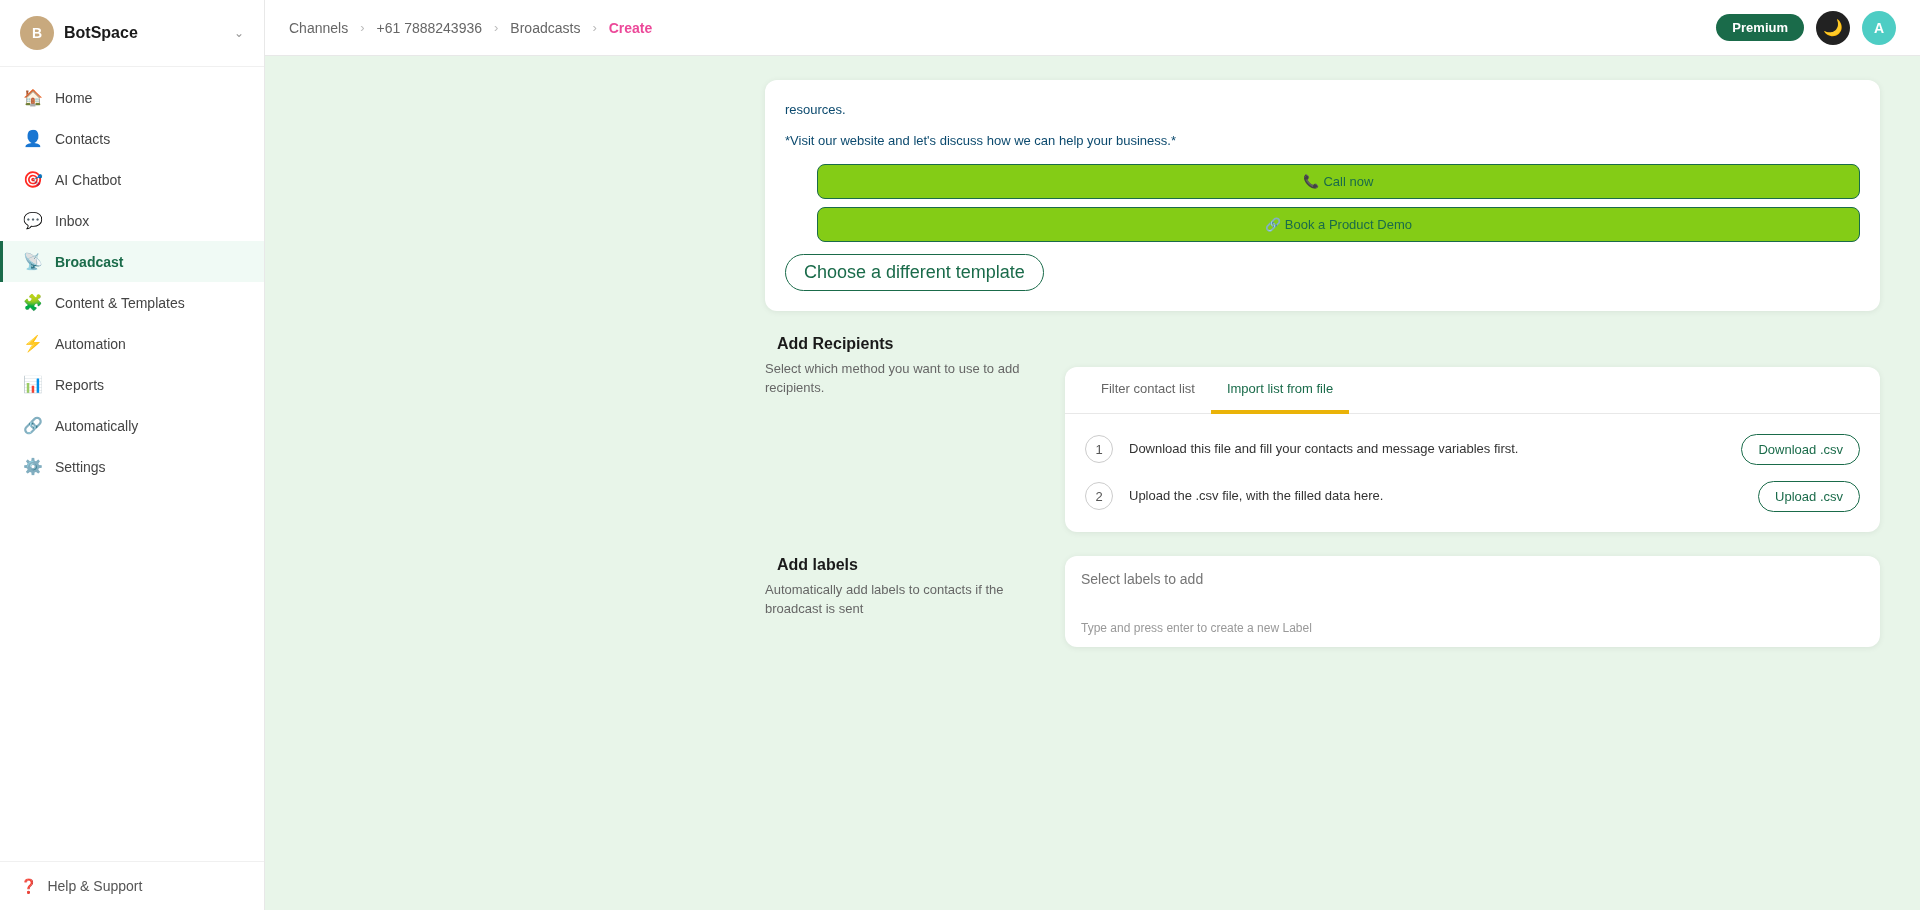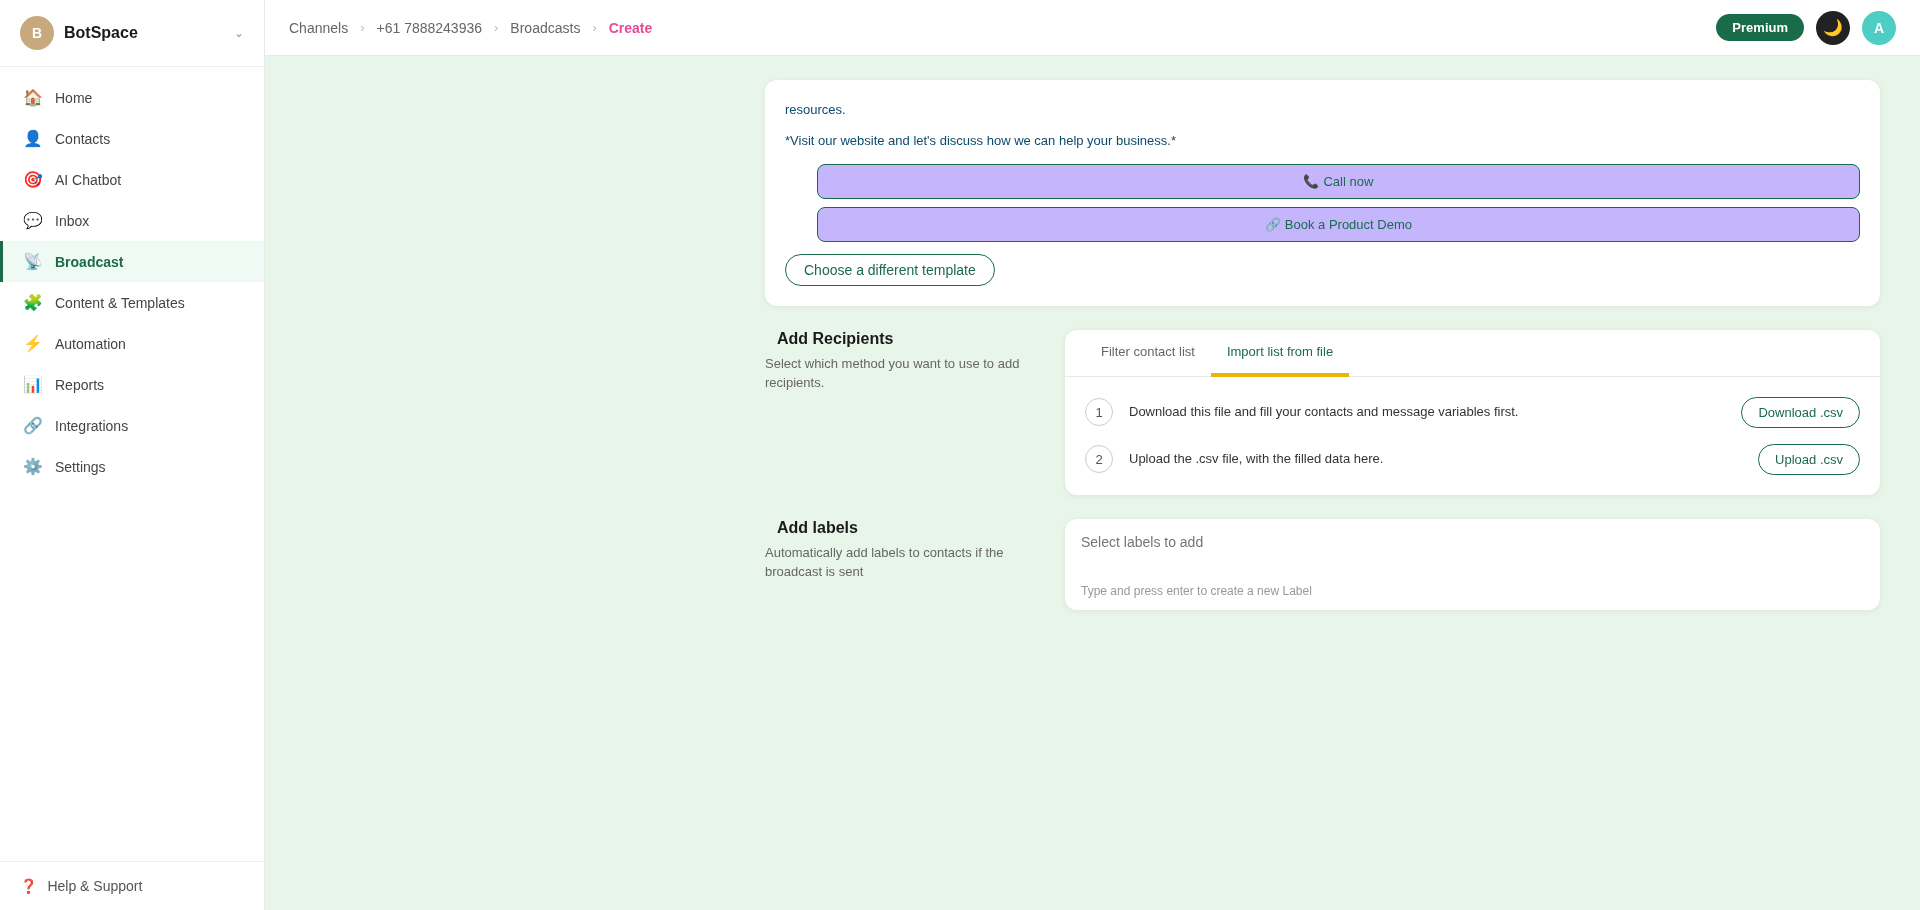--- a/index.html
+++ b/index.html
@@ -104,47 +104,48 @@
       background: #fff;
       border-radius: 12px;
       padding: 20px;
       box-shadow: 0 1px 6px rgba(0,0,0,0.07);
     }
     .template-text { font-size: 13px; color: #0c4a6e; line-height: 1.6; margin-bottom: 10px; }
     .template-actions { display: flex; flex-direction: column; gap: 8px; margin-top: 12px; }
     .template-btn {
       display: flex; align-items: center; justify-content: center; gap: 8px;
       padding: 9px 2px; border: 1.5px solid #1a6b4a; border-radius: 8px;
-      color: #1a6b4a; font-size: 13px; cursor: pointer; background: #c4b5fd;
+      color: #1a6b4a; font-size: 13px; cursor: pointer; background: #84cc16;
       font-weight: 500;
       margin-left: 32px;
     }
     .choose-template-btn {
       display: inline-block;
       border: 1.5px solid #1a6b4a;
       border-radius: 20px;
       padding: 7px 18px;
       color: #1a6b4a;
-      font-size: 14px;
+      font-size: 18px;
       cursor: pointer;
       background: #fff;
       font-weight: 500;
       margin-top: 12px;
     }
 
     
     .section-label { font-size: 16px; font-weight: 700; color: #1a1a1a; margin-bottom: 6px; margin-left: 12px; }
     .section-desc { font-size: 13px; color: #666; line-height: 1.5; }
 
     
     .tabs-card {
       background: #fff;
       border-radius: 12px;
       box-shadow: 0 1px 6px rgba(0,0,0,0.07);
       overflow: hidden;
+      margin-top: 32px;
     }
     .tabs-header {
       display: flex;
       border-bottom: 1px solid #e8e8e8;
       padding: 0 20px;
     }
     .tab {
       padding: 14px 16px;
       font-size: 13px; font-weight: 500;
       color: #666; cursor: pointer;
@@ -235,21 +236,21 @@
       <div class="nav-item">
       <span class="nav-icon">⚡</span>
       <span>Automation</span>
     </div>
       <div class="nav-item">
       <span class="nav-icon">📊</span>
       <span>Reports</span>
     </div>
       <div class="nav-item">
       <span class="nav-icon">🔗</span>
-      <span>Integrations</span>
+      <span>Automatically</span>
     </div>
       <div class="nav-item">
       <span class="nav-icon">⚙️</span>
       <span>Settings</span>
     </div>
     </nav>
   <div class="sidebar-footer">
     <div class="footer-item">
       <span>❓</span>
       <span>Help &amp; Support</span>

